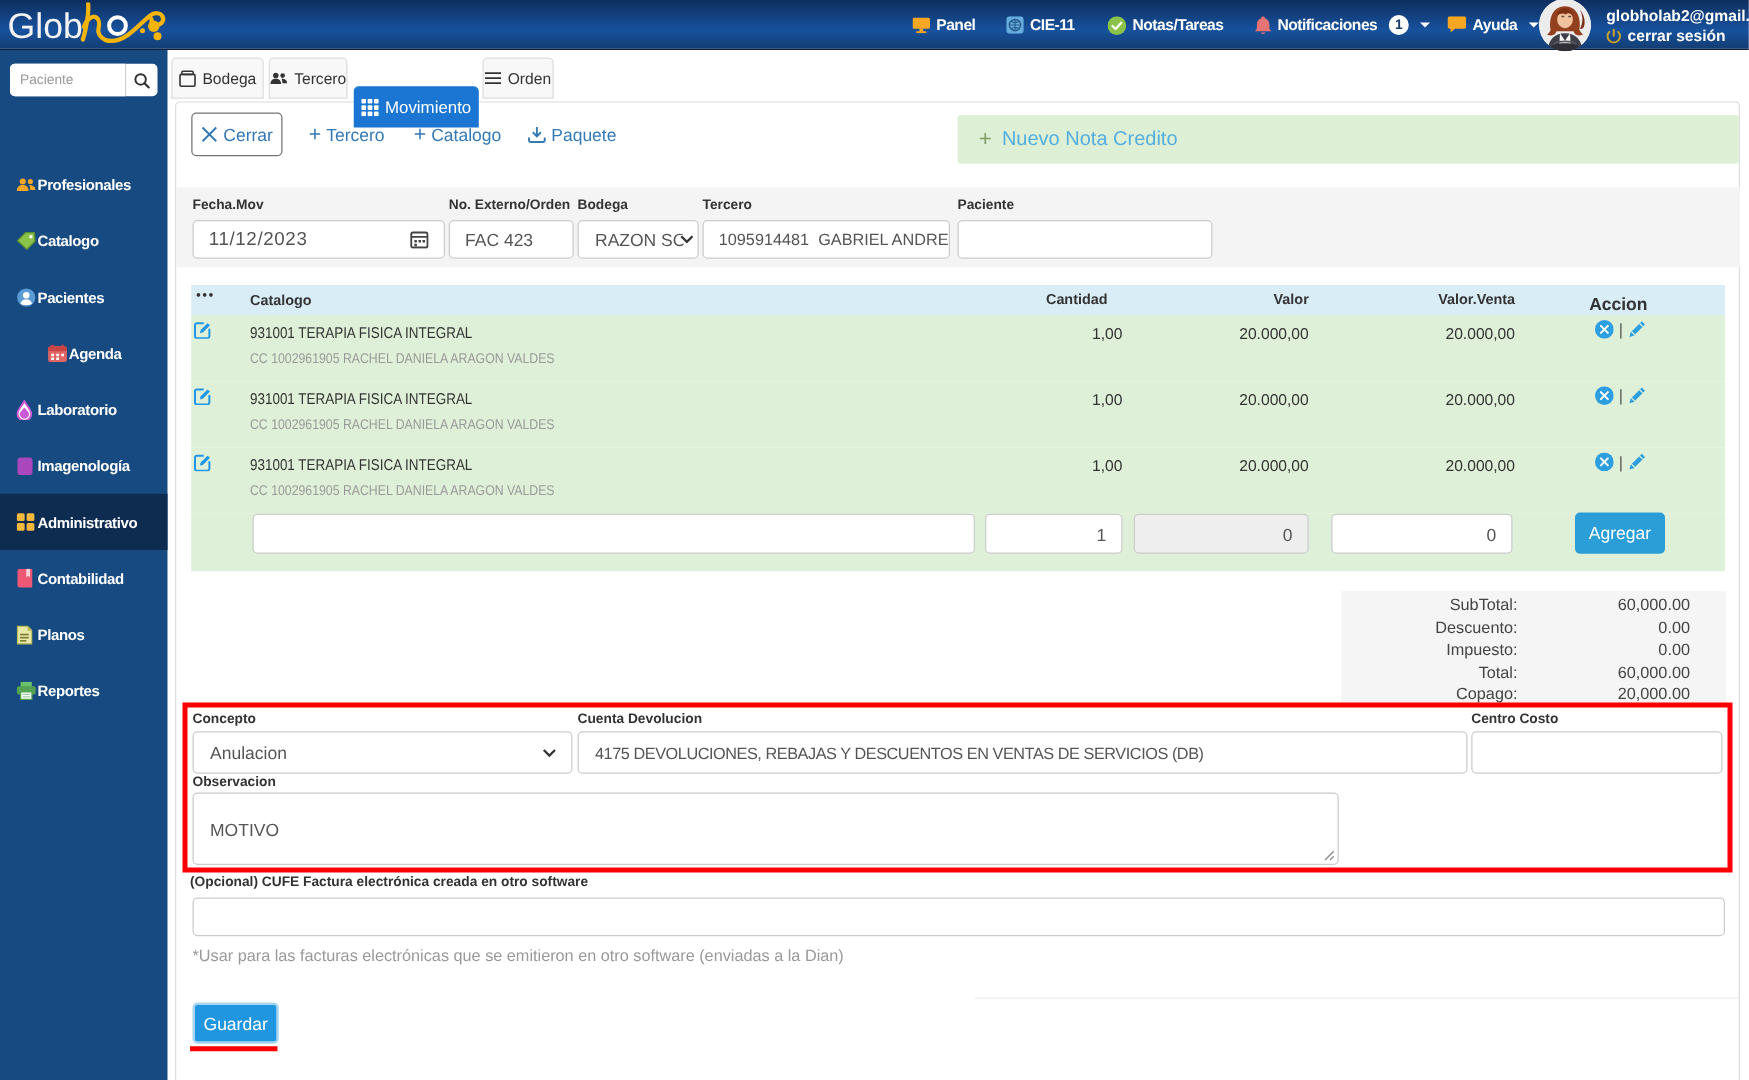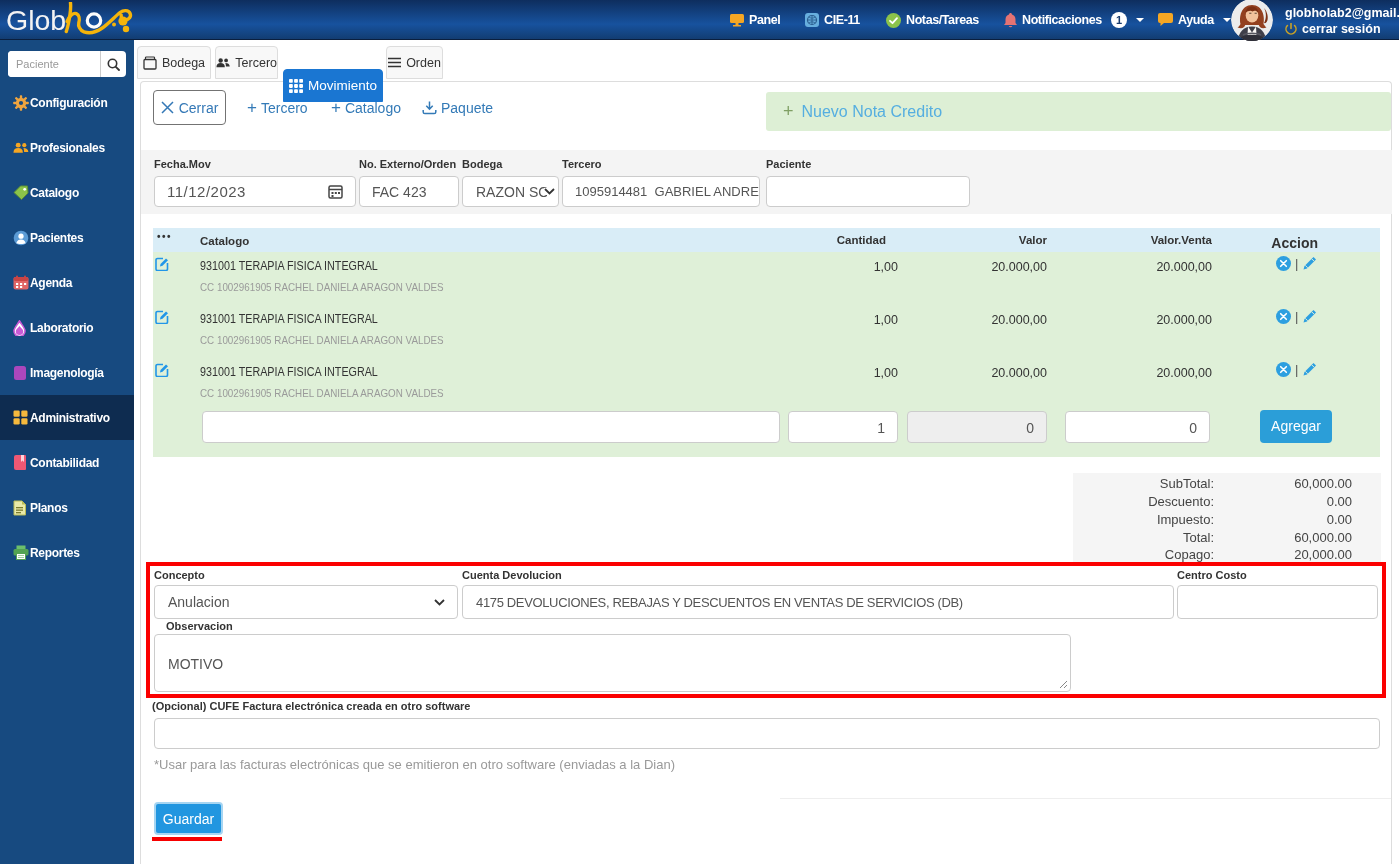--- a/index.html
+++ b/index.html
@@ -149,43 +149,20 @@
 <div id="sidebar" class="abs">
   <div id="search" class="abs">
     <input placeholder="Paciente" style="">
     <div id="searchbtn">
         <svg width="13" height="13" viewBox="0 0 13 13">
           <circle cx="5.5" cy="5.5" r="4.2" fill="none" stroke="#333" stroke-width="1.6"></circle>
           <path d="M8.8 8.8 L12 12" stroke="#333" stroke-width="1.8" stroke-linecap="round"></path>
         </svg>
       </div>
   </div>
-  <div class="mitem abs" style="top:40px;">
-    <span class="mi">
-        <svg width="16" height="16" viewBox="0 0 16 16">
-          <g fill="#f0a53f">
-            <circle cx="8" cy="8" r="5.2"></circle>
-            <g>
-              <rect x="6.8" y="0.2" width="2.4" height="3.2" rx="0.7"></rect>
-              <rect x="6.8" y="12.6" width="2.4" height="3.2" rx="0.7"></rect>
-              <rect x="0.2" y="6.8" width="3.2" height="2.4" rx="0.7"></rect>
-              <rect x="12.6" y="6.8" width="3.2" height="2.4" rx="0.7"></rect>
-              <g transform="rotate(45 8 8)">
-                <rect x="6.8" y="0.2" width="2.4" height="3.2" rx="0.7"></rect>
-                <rect x="6.8" y="12.6" width="2.4" height="3.2" rx="0.7"></rect>
-                <rect x="0.2" y="6.8" width="3.2" height="2.4" rx="0.7"></rect>
-                <rect x="12.6" y="6.8" width="3.2" height="2.4" rx="0.7"></rect>
-              </g>
-            </g>
-          </g>
-          <circle cx="8" cy="8" r="2.1" fill="#174a80"></circle>
-        </svg>
-      </span>
-    <span>Configuración</span>
-  </div>
   <div class="mitem abs" style="top:85px;">
     <span class="mi">
         <svg width="17" height="14" viewBox="0 0 17 14">
           <g fill="#f5a623">
             <circle cx="5.5" cy="4" r="2.6"></circle>
             <path d="M0.5 12 C0.5 8.5 2.5 7 5.5 7 C8.5 7 10.5 8.5 10.5 12 Z"></path>
             <circle cx="12" cy="4" r="2.2"></circle>
             <path d="M11 7 C14 7 16.3 8.3 16.3 11.3 L11.8 11.3 C11.8 9.5 11.5 8 11 7 Z"></path>
           </g>
         </svg>
@@ -204,21 +181,21 @@
   <div class="mitem abs" style="top:175px;">
     <span class="mi">
         <svg width="16" height="16" viewBox="0 0 16 16">
           <circle cx="8" cy="8" r="7.3" fill="#5b9bd5"></circle>
           <circle cx="8" cy="6.2" r="2.6" fill="#fff"></circle>
           <path d="M3.4 13 C4 10.5 5.8 9.4 8 9.4 C10.2 9.4 12 10.5 12.6 13 C11.4 14.3 4.6 14.3 3.4 13 Z" fill="#fff"></path>
         </svg>
       </span>
     <span>Pacientes</span>
   </div>
-  <div class="mitem abs" style="top:220px;">
+  <div class="mitem abs" style="top:220px;margin-left:25px;">
     <span class="mi">
         <svg width="16" height="15" viewBox="0 0 16 15">
           <rect x="0.5" y="2" width="15" height="12.5" rx="2" fill="#e06666"></rect>
           <rect x="0.5" y="2" width="15" height="4" rx="2" fill="#c94444"></rect>
           <rect x="3" y="0.5" width="2" height="3.5" rx="1" fill="#c94444"></rect>
           <rect x="11" y="0.5" width="2" height="3.5" rx="1" fill="#c94444"></rect>
           <g fill="#fff">
             <rect x="3" y="8" width="2.2" height="2"></rect>
             <rect x="7" y="8" width="2.2" height="2"></rect>
             <rect x="11" y="8" width="2.2" height="2"></rect>
@@ -498,21 +475,21 @@
 <div class="rlabel" style="left:154px;top:569px;">Concepto</div>
 <div class="rlabel" style="left:462px;top:569px;">Cuenta Devolucion</div>
 <div class="rlabel" style="left:1177px;top:569px;">Centro Costo</div>
 <div class="rinput abs" style="left:154px;top:585px;width:304px;">Anulacion
   <svg style="position:absolute;right:12px;" width="11" height="7" viewBox="0 0 11 7">
       <path d="M1 1 L5.5 5.5 L10 1" stroke="#333" stroke-width="1.8" fill="none"></path>
     </svg>
 </div>
 <div class="rinput abs" style="left:462px;top:585px;width:712px;font-size:13px;letter-spacing:-0.35px;">4175 DEVOLUCIONES, REBAJAS Y DESCUENTOS EN VENTAS DE SERVICIOS (DB)</div>
 <div class="rinput abs" style="left:1177px;top:585px;width:201px;"></div>
-<div class="rlabel" style="left:166px;top:620px;">Observacion</div>
+<div class="rlabel" style="left:154px;top:620px;">Observacion</div>
 <div class="rinput abs" style="left:154px;top:634px;width:917px;height:58px;align-items:flex-start;padding-top:21px;">MOTIVO
   <svg style="position:absolute;right:2px;bottom:2px;" width="9" height="9" viewBox="0 0 9 9">
       <path d="M8 1 L1 8 M8 5 L5 8" stroke="#888" stroke-width="1"></path>
     </svg>
 </div>
 
 <div class="rlabel abs" style="left:152px;top:700px;">(Opcional) CUFE Factura electrónica creada en otro software</div>
 <div class="rinput abs" style="left:154px;top:718px;width:1226px;height:31px;"></div>
 <div class="abs" style="left:154px;top:757px;font-size:13px;color:#999;">*Usar para las facturas electrónicas que se emitieron en otro software (enviadas a la Dian)</div>
 <div class="abs" style="left:780px;top:798px;width:611px;height:1px;background:#eee;"></div>

